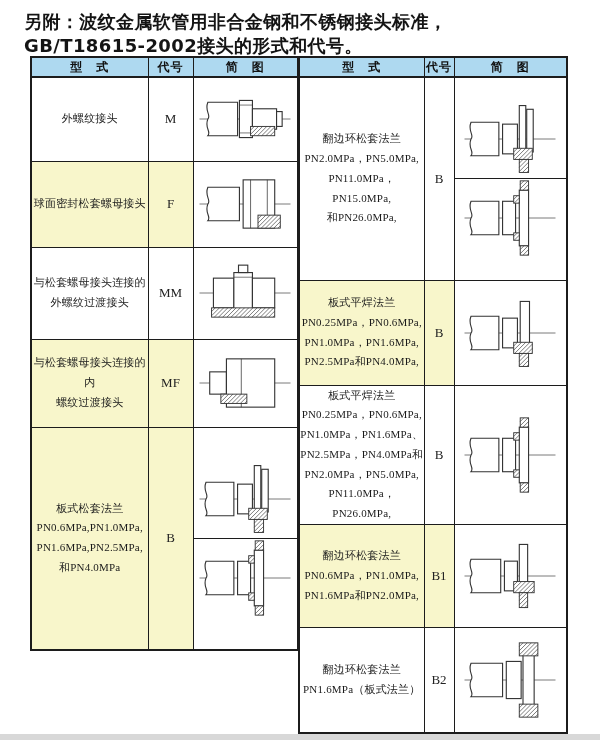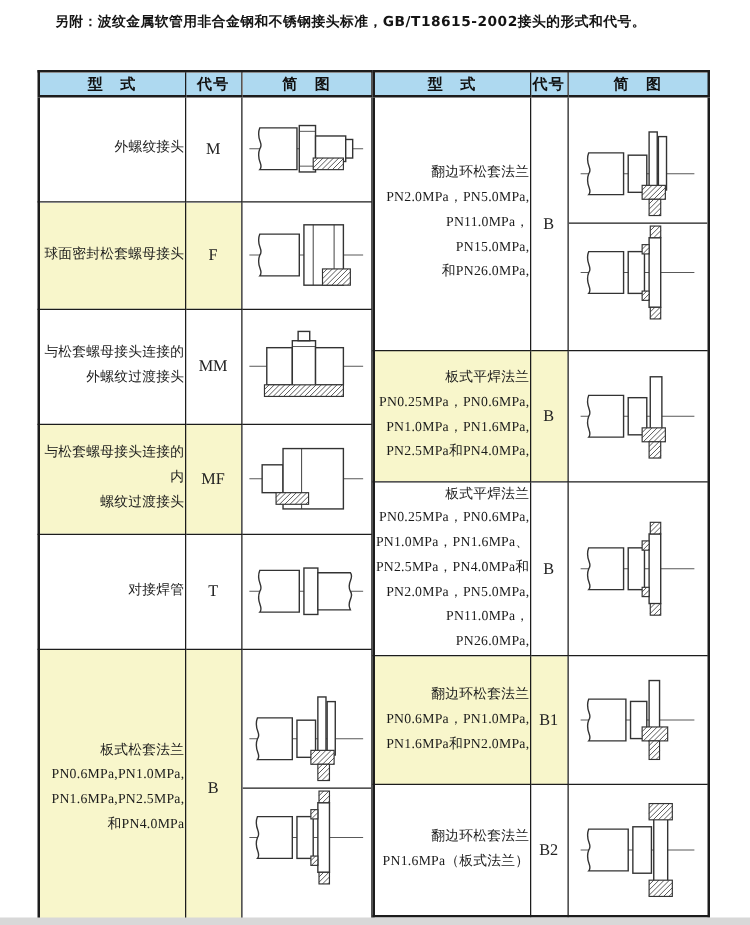--- a/index.html
+++ b/index.html
@@ -7,36 +7,36 @@
     --yellow:#f8f6cb;
     --bd:#1c1c1c;
     --ink:#1b1b1b;
   }
   html,body{margin:0;padding:0;}
   body{
     width:600px;height:740px;position:relative;background:#ffffff;
     font-family:"DejaVu Sans",sans-serif;color:var(--ink);overflow:hidden;
   }
   .note{
-    position:absolute;left:44px;top:10px;width:540px;
-    font-size:11px;font-weight:bold;letter-spacing:0.4px;color:#141414;
+    position:absolute;left:24px;top:10px;width:540px;
+    font-size:18px;font-weight:bold;letter-spacing:0.4px;color:#141414;
   }
   table.fit{
     position:absolute;top:56px;border-collapse:collapse;table-layout:fixed;
     border:2px solid var(--bd);background:#fff;
   }
   #ltable{left:30px;width:267px;}
   #rtable{left:298px;width:268px;}
   table.fit td,table.fit th{border:1px solid var(--bd);padding:0;vertical-align:middle;overflow:hidden;}
   table.fit th{
     background:var(--blue);font-weight:bold;font-size:12px;color:#111;
     border-bottom:2px solid var(--bd);letter-spacing:1px;margin-top:30px;
   }
   td.type{
-    text-align:right;padding:3px 4px 3px 8px;font-size:11px;line-height:1.8;
+    text-align:center;padding:3px 4px 3px 8px;font-size:11px;line-height:1.8;
     white-space:pre-line;font-family:"Liberation Serif","DejaVu Serif",serif;
     letter-spacing:0.2px;
   }
   td.code{
     text-align:center;font-family:"Liberation Serif","DejaVu Serif",serif;
     font-size:13px;color:#222;
   }
   td.hl{background:var(--yellow);margin-left:15px;}
   td.diag{padding:0;}
   .dwrap{display:flex;align-items:center;justify-content:center;width:100%;height:100%;}
@@ -167,34 +167,20 @@
               <line x1="48" y1="16" x2="48" y2="68" stroke="#333333" stroke-width="0.8"></line>
               <rect x="26" y="54" width="28" height="10" fill="#fff" stroke="#333333" stroke-width="1"></rect>
               <line x1="26" y1="58" x2="30" y2="54" stroke="#333333" stroke-width="0.7"></line>
               <line x1="26" y1="62.5" x2="34.5" y2="54" stroke="#333333" stroke-width="0.7"></line>
               <line x1="29" y1="64" x2="39" y2="54" stroke="#333333" stroke-width="0.7"></line>
               <line x1="33.5" y1="64" x2="43.5" y2="54" stroke="#333333" stroke-width="0.7"></line>
               <line x1="38" y1="64" x2="48" y2="54" stroke="#333333" stroke-width="0.7"></line>
               <line x1="42.5" y1="64" x2="52.5" y2="54" stroke="#333333" stroke-width="0.7"></line>
               <line x1="47" y1="64" x2="54" y2="57" stroke="#333333" stroke-width="0.7"></line>
               <line x1="51.5" y1="64" x2="54" y2="61.5" stroke="#333333" stroke-width="0.7"></line>
-            </svg>
-          </div>
-        </td>
-  </tr>
-  <tr class="rh92">
-    <td class="type">对接焊管</td>
-    <td class="code">T</td>
-    <td class="diag">
-          <div class="dwrap">
-            <svg width="102" height="78" viewBox="0 0 104 84">
-              <line x1="3" y1="42" x2="101" y2="42" stroke="#333333" stroke-width="0.7"></line>
-              <path d="M 46 24 H 12 c -4 9.9 4 13.5 0 18 c -4 9.9 4 13.5 0 18 H 46 Z" fill="#fff" stroke="#333333" stroke-width="1.2"></path>
-              <rect x="50" y="22" width="12" height="40" fill="#fff" stroke="#333333" stroke-width="1.2"></rect>
-              <path d="M 62 26 H 90 c 4 5.5 -4 8 0 16 c 4 5.5 -4 8 0 16 H 62 Z" fill="#fff" stroke="#333333" stroke-width="1.2"></path>
             </svg>
           </div>
         </td>
   </tr>
   <tr class="rh178">
     <td class="type hl">板式松套法兰
 PN0.6MPa,PN1.0MPa,
 PN1.6MPa,PN2.5MPa,
 和PN4.0MPa</td>
     <td class="code hl">B</td>

